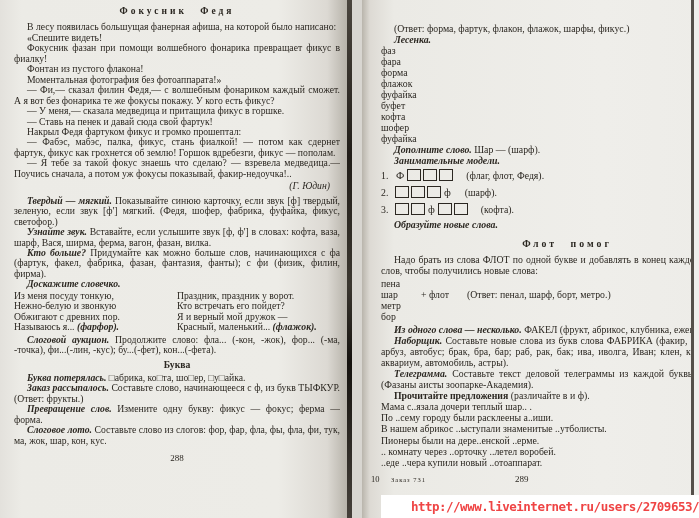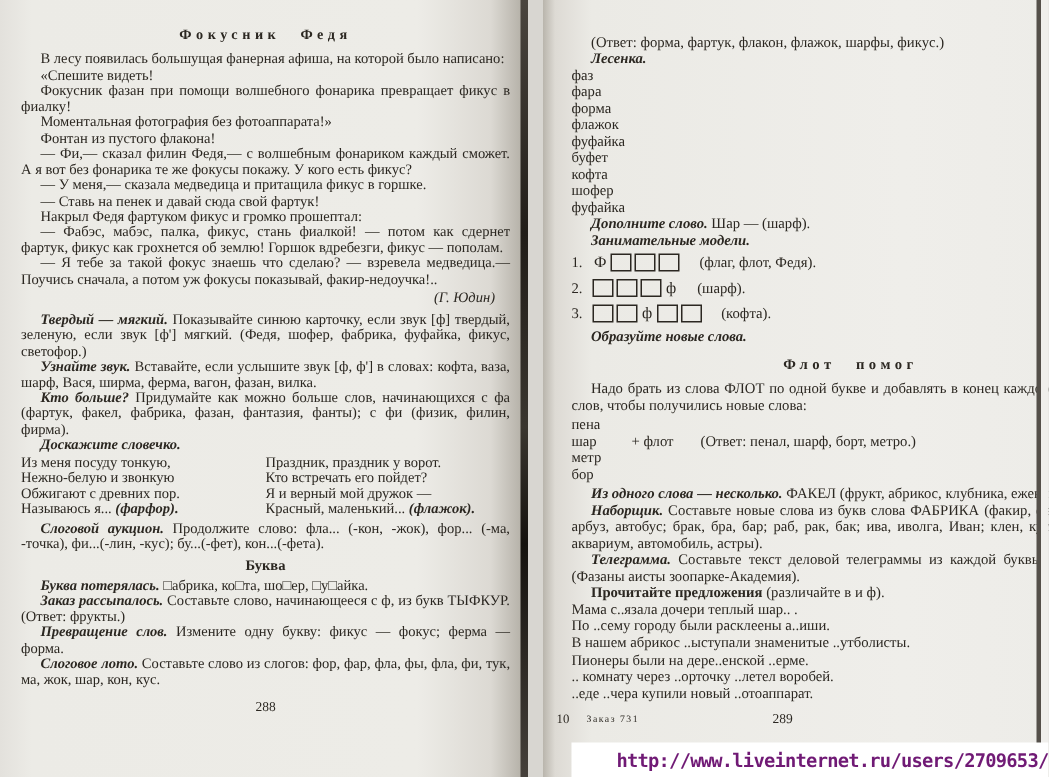--- a/index.html
+++ b/index.html
@@ -27,21 +27,21 @@
   }
   .right-edge{
     position:absolute;top:0;left:691px;width:3px;height:518px;
     background:#55504a;
   }
   .right-margin{
     position:absolute;top:0;left:694px;width:5px;height:518px;
     background:#f0efec;
   }
   
-  .lp-content{padding:19px 8px 0 14px;font-size:9.7px;line-height:10.45px;}
+  .lp-content{padding:6px 8px 0 14px;font-size:9.7px;line-height:10.45px;}
   .rp-content{padding:23px 10px 0 19px;font-size:9.8px;line-height:11px;}
   .story-title{
     text-align:center;font-weight:bold;font-size:9.5px;
     letter-spacing:3px;word-spacing:8px;margin:0 0 6px 0;
   }
   p.st,p.ex{margin:0;text-align:justify;text-indent:13px;}
   .attrib{text-align:right;font-style:italic;margin:2px 10px 4px 0;}
   .lead{font-weight:bold;font-style:italic;}
   .lead-only{text-indent:13px;}
   .poem{display:flex;margin:1px 0 2px 0;}
@@ -71,37 +71,37 @@
   .rp-footer .fnum{position:absolute;left:17px;top:0;font-size:8.5px;}
   .rp-footer .forder{position:absolute;left:37px;top:2px;font-size:6.5px;letter-spacing:1px;}
   .rp-footer .fpage{position:absolute;left:161px;top:0;font-size:9px;}
   
   .watermark{
     position:absolute;left:381px;top:495px;width:318px;height:23px;
     background:#ffffff;display:flex;align-items:center;justify-content:flex-end;
   }
   .watermark span{
     font-family:"DejaVu Sans Mono", monospace;
-    font-size:12.5px;font-weight:bold;color:#701a75;letter-spacing:-0.5px;white-space:nowrap;
+    font-size:12.5px;font-weight:bold;color:#ef4444;letter-spacing:-0.5px;white-space:nowrap;
   }
 </style>
 </head>
 <body>
 
 <div id="canvas">
 
   <div class="page left">
     <div class="lp-content">
       <div class="story-title">Фокусник Федя</div>
 
       <p class="st">В лесу появилась большущая фанерная афиша, на которой было написано:</p>
       <p class="st">«Спешите видеть!</p>
       <p class="st">Фокусник фазан при помощи волшебного фонарика превращает фикус в фиалку!</p>
+      <p class="st">Фонтан из пустого флакона!</p>
       <p class="st">Моментальная фотография без фотоаппарата!»</p>
-      <p class="st">Фонтан из пустого флакона!</p>
       <p class="st">— Фи,— сказал филин Федя,— с волшебным фонариком каждый сможет. А я вот без фонарика те же фокусы покажу. У кого есть фикус?</p>
       <p class="st">— У меня,— сказала медведица и притащила фикус в горшке.</p>
       <p class="st">— Ставь на пенек и давай сюда свой фартук!</p>
       <p class="st">Накрыл Федя фартуком фикус и громко прошептал:</p>
       <p class="st">— Фабэс, мабэс, палка, фикус, стань фиалкой! — потом как сдернет фартук, фикус как грохнется об землю! Горшок вдребезги, фикус — пополам.</p>
       <p class="st">— Я тебе за такой фокус знаешь что сделаю? — взревела медведица.— Поучись сначала, а потом уж фокусы показывай, факир-недоучка!..</p>
 
       <div class="attrib">(Г. Юдин)</div>
 
       <p class="ex"><span class="lead">Твердый — мягкий.</span> <span>Показывайте синюю карточку, если звук [ф] твердый, зеленую, если звук [ф'] мягкий. (Федя, шофер, фабрика, фуфайка, фикус, светофор.)</span></p>

